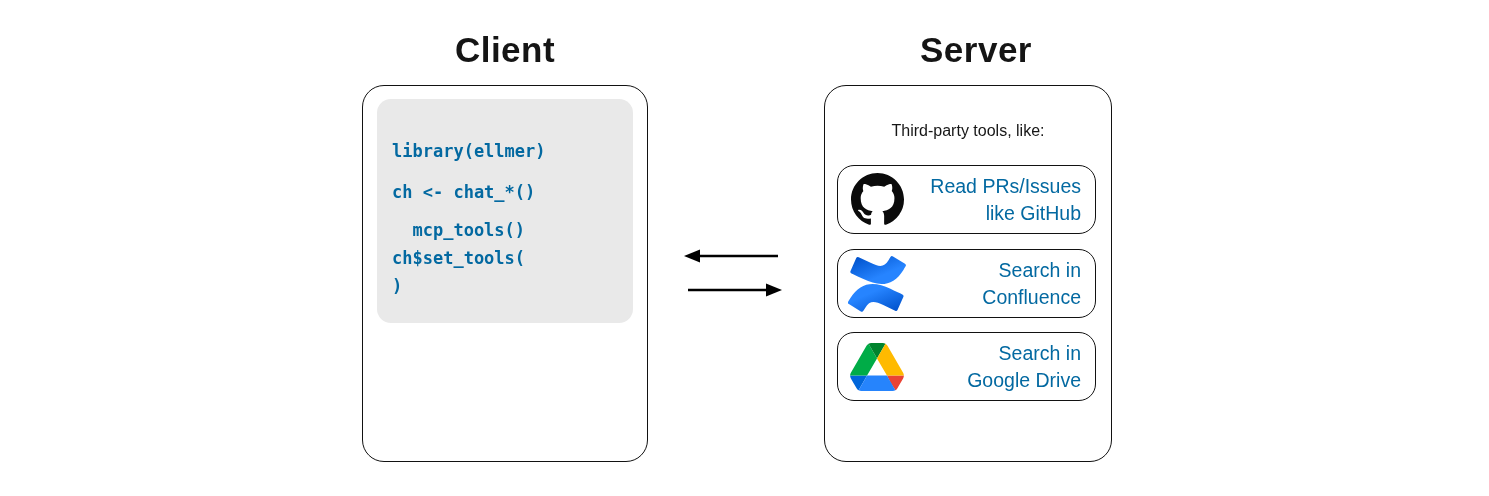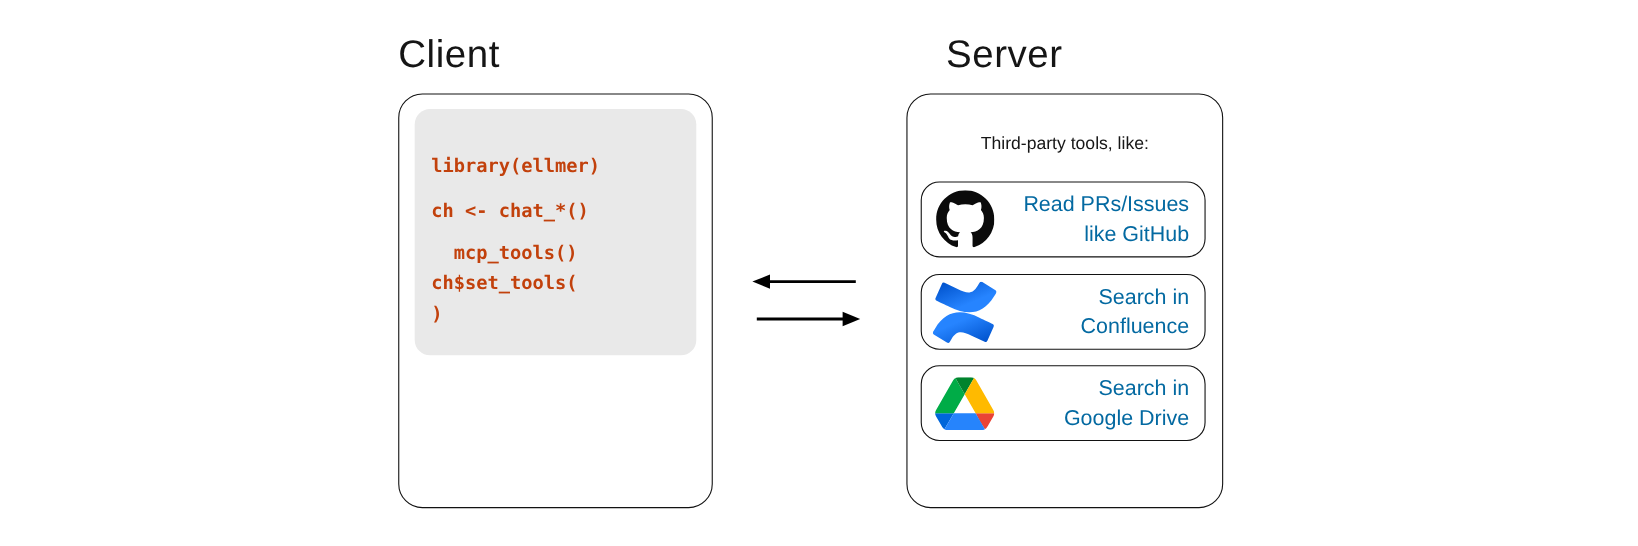--- a/index.html
+++ b/index.html
@@ -10,27 +10,28 @@
     position: relative;
     width: 1489px;
     height: 496px;
     background: #ffffff;
     overflow: hidden;
   }
 
   .panel-title {
     position: absolute;
     top: 30px;
+    text-align: center;
     font-size: 35px;
-    font-weight: 400;
+    font-weight: 700;
     color: #151515;
     letter-spacing: 0.5px;
   }
   .client-title { left: 362px; width: 286px; }
-  .server-title { left: 860px; width: 288px; }
+  .server-title { left: 832px; width: 288px; }
 
   .panel-box {
     position: absolute;
     top: 85px;
     height: 377px;
     background: #ffffff;
     border: 1.4px solid #121212;
     border-radius: 22px;
   }
   .client-box { left: 362px; width: 286px; }
@@ -42,21 +43,21 @@
     top: 13px;
     width: 256px;
     height: 224px;
     background: #e9e9e9;
     border-radius: 14px;
     padding: 38px 10px 0 15px;
     font-family: "DejaVu Sans Mono", "Liberation Mono", monospace;
     font-weight: 700;
     font-size: 17px;
     line-height: 28px;
-    color: #c2410c;
+    color: #0369a1;
   }
   .code-line { white-space: pre; }
   .code-line.gap-lg { margin-bottom: 13px; }
   .code-line.gap-md { margin-bottom: 10px; }
 
   .server-subtitle {
     position: absolute;
     top: 36px;
     left: 0;
     width: 100%;

